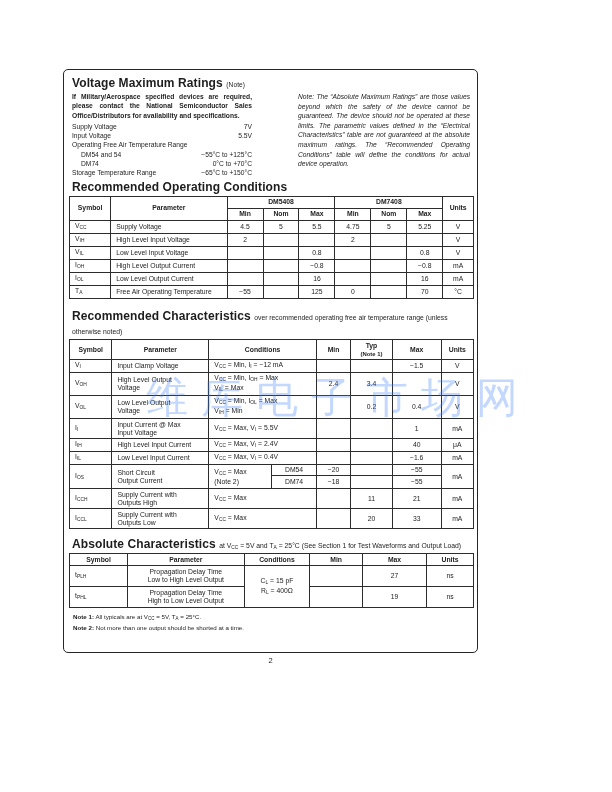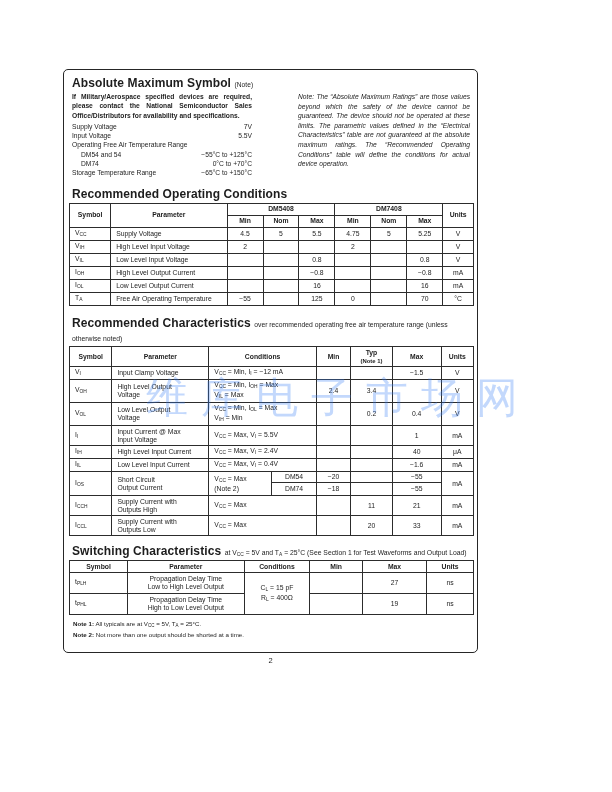--- a/index.html
+++ b/index.html
@@ -10,21 +10,21 @@
     color: #1d1d1d; position: relative; overflow: hidden;
   }
   .frame {
     position: absolute; left: 63px; top: 69px; width: 415px; height: 584px;
     border: 1.6px solid #262626; border-radius: 5px; background: #fff;
     padding: 6px 5px 0 5px;
   }
   .h1 { font-size: 12px; font-weight: 700; margin: 0 0 2px 3px; letter-spacing: .1px; }
   .h1 .h1-note { font-size: 6.6px; font-weight: 400; }
   .h1 .h1-sub  { font-size: 6.8px; font-weight: 400; letter-spacing: 0; }
-  .mt9  { margin-top: 9px; }
+  .mt9  { margin-top: 2px; }
   .mt10 { margin-top: 10px; }
   .mt8  { margin-top: 8px; }
 
   .amr-cols { display: flex; margin: 1px 2px 0 3px; }
   .amr-left { width: 180px; font-size: 6.7px; line-height: 9.3px; }
   .amr-warning { font-weight: 700; text-align: justify; margin-bottom: 2px; }
   .amr-row { display: flex; justify-content: space-between; }
   .amr-row .lbl { white-space: nowrap; }
   .amr-row .val { white-space: nowrap; }
   .amr-row.indent .lbl { padding-left: 9px; }
@@ -66,21 +66,21 @@
     position: absolute; left: 63px; top: 656px; width: 415px;
     text-align: center; font-size: 7.5px; color: #222;
   }
 </style>
 </head>
 <body>
 
 <div class="frame">
 
   <div class="h1">
-    <span>Absolute Maximum Symbol</span>
+    <span>Voltage Maximum Ratings</span>
     <span class="h1-note">(Note)</span>
   </div>
   <div class="amr-cols">
     <div class="amr-left">
       <div class="amr-warning">If Military/Aerospace specified devices are required, please contact the National Semiconductor Sales Office/Distributors for availability and specifications.</div>
       <div class="amr-row">
         <span class="lbl">Supply Voltage</span>
         <span class="val">7V</span>
       </div>
       <div class="amr-row">
@@ -351,21 +351,21 @@
         <td class="l" colspan="2">V<sub>CC</sub> = Max</td>
         <td></td>
         <td>20</td>
         <td>33</td>
         <td>mA</td>
       </tr>
     </tbody>
   </table>
 
   <div class="h1 mt8">
-    <span>Switching Characteristics</span>
+    <span>Absolute Characteristics</span>
     <span class="h1-sub">at V<sub>CC</sub> = 5V and T<sub>A</sub> = 25°C (See Section 1 for Test Waveforms and Output Load)</span>
   </div>
   <table class="t t3">
     <colgroup>
       <col style="width:14.4%">
         <col style="width:28.8%">
         <col style="width:16.3%">
       <col style="width:13%">
         <col style="width:15.9%">
         <col style="width:11.6%">

